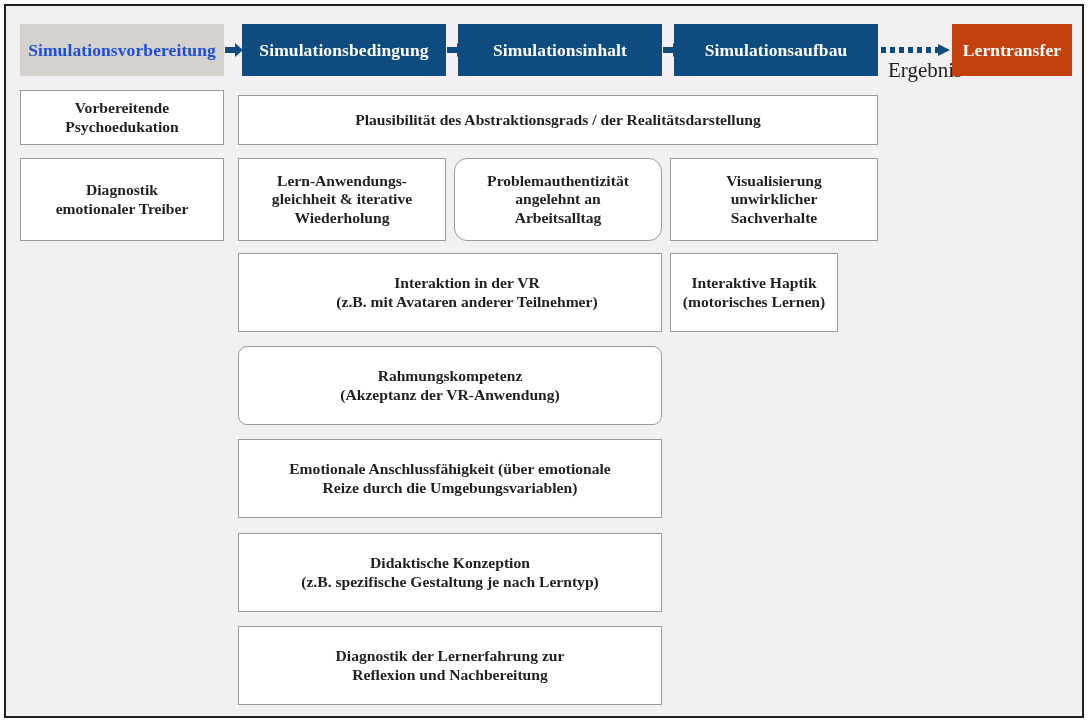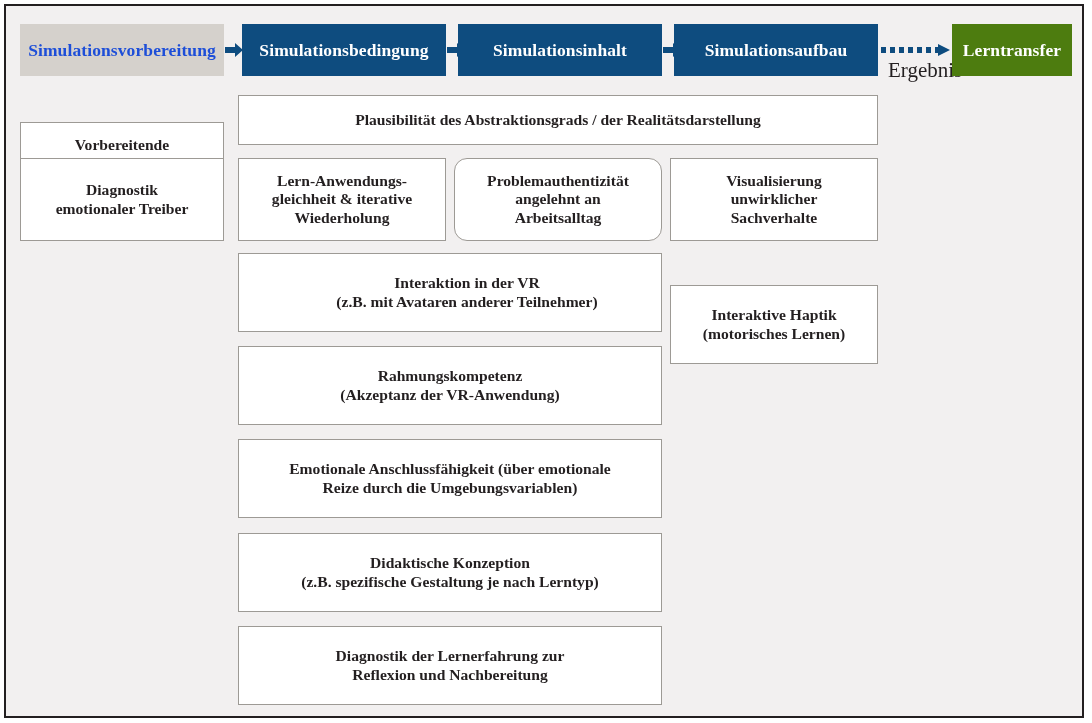--- a/index.html
+++ b/index.html
@@ -40,21 +40,21 @@
 
   
   .phase {
     height: 52px;
     font-weight: bold;
     font-size: 17.5px;
     letter-spacing: .1px;
   }
   .phase.gray  { background: #d5d1cc; color: #1d4ed8; }
   .phase.blue  { background: #0e4c7f; color: #ffffff; }
-  .phase.brown { background: #4d7c0f; color: #ffffff; }
+  .phase.brown { background: #c2410c; color: #ffffff; }
 
   
   .arrow {
     position: absolute;
     width: 18px;
     height: 52px;
     display: flex;
     align-items: center;
     justify-content: center;
   }
@@ -135,21 +135,21 @@
       <path d="M58 1 L70 7 L58 13 Z" fill="#0e4c7f"></path>
     </svg>
   </div>
 
   <div class="result-label" style="left:882px; top:52px;">Ergebnis</div>
 
   <div class="box phase brown" style="left:946px; top:18px; width:120px;">
     <span>Lerntransfer</span>
   </div>
 
-  <div class="box card" style="left:14px; top:84px; width:204px; height:64px;margin-top:32px;">
+  <div class="box card" style="left:14px; top:84px; width:204px; height:55px;">
     <div>
       <span>Vorbereitende</span>
       <span>Psychoedukation</span>
     </div>
   </div>
 
   <div class="box card" style="left:14px; top:152px; width:204px; height:83px;">
     <div>
       <span>Diagnostik</span>
       <span>emotionaler Treiber</span>
@@ -186,28 +186,28 @@
     </div>
   </div>
 
   <div class="box card" style="left:232px; top:247px; width:424px; height:79px;padding-left:42px;">
     <div>
       <span>Interaktion in der VR</span>
       <span>(z.B. mit Avataren anderer Teilnehmer)</span>
     </div>
   </div>
 
-  <div class="box card" style="left:664px; top:247px; width:208px; height:79px;margin-top:32px;">
+  <div class="box card" style="left:664px; top:247px; width:168px; height:79px;">
     <div>
       <span>Interaktive Haptik</span>
       <span>(motorisches Lernen)</span>
     </div>
   </div>
 
-  <div class="box card" style="left:232px; top:340px; width:424px; height:79px;">
+  <div class="box card" style="left:232px; top:340px; width:424px; height:79px;border-radius:9px;">
     <div>
       <span>Rahmungskompetenz</span>
       <span>(Akzeptanz der VR-Anwendung)</span>
     </div>
   </div>
 
   <div class="box card" style="left:232px; top:433px; width:424px; height:79px;">
     <div>
       <span>Emotionale Anschlussfähigkeit (über emotionale</span>
       <span>Reize durch die Umgebungsvariablen)</span>

